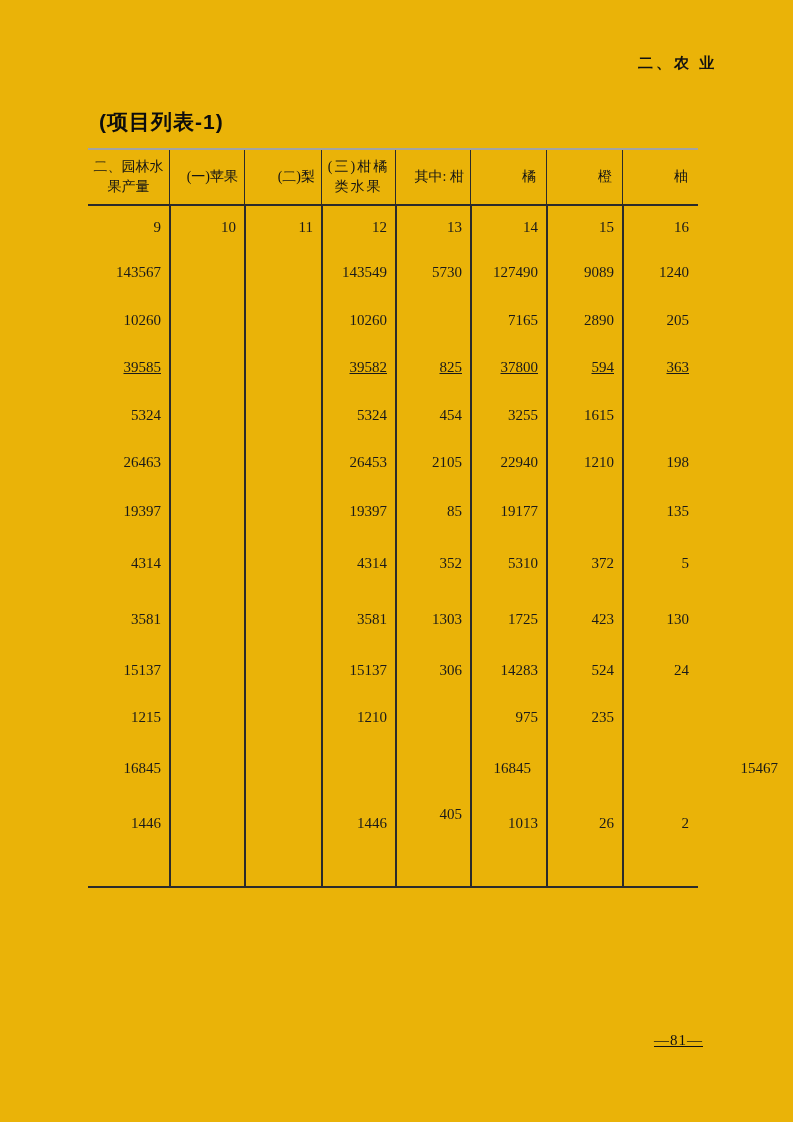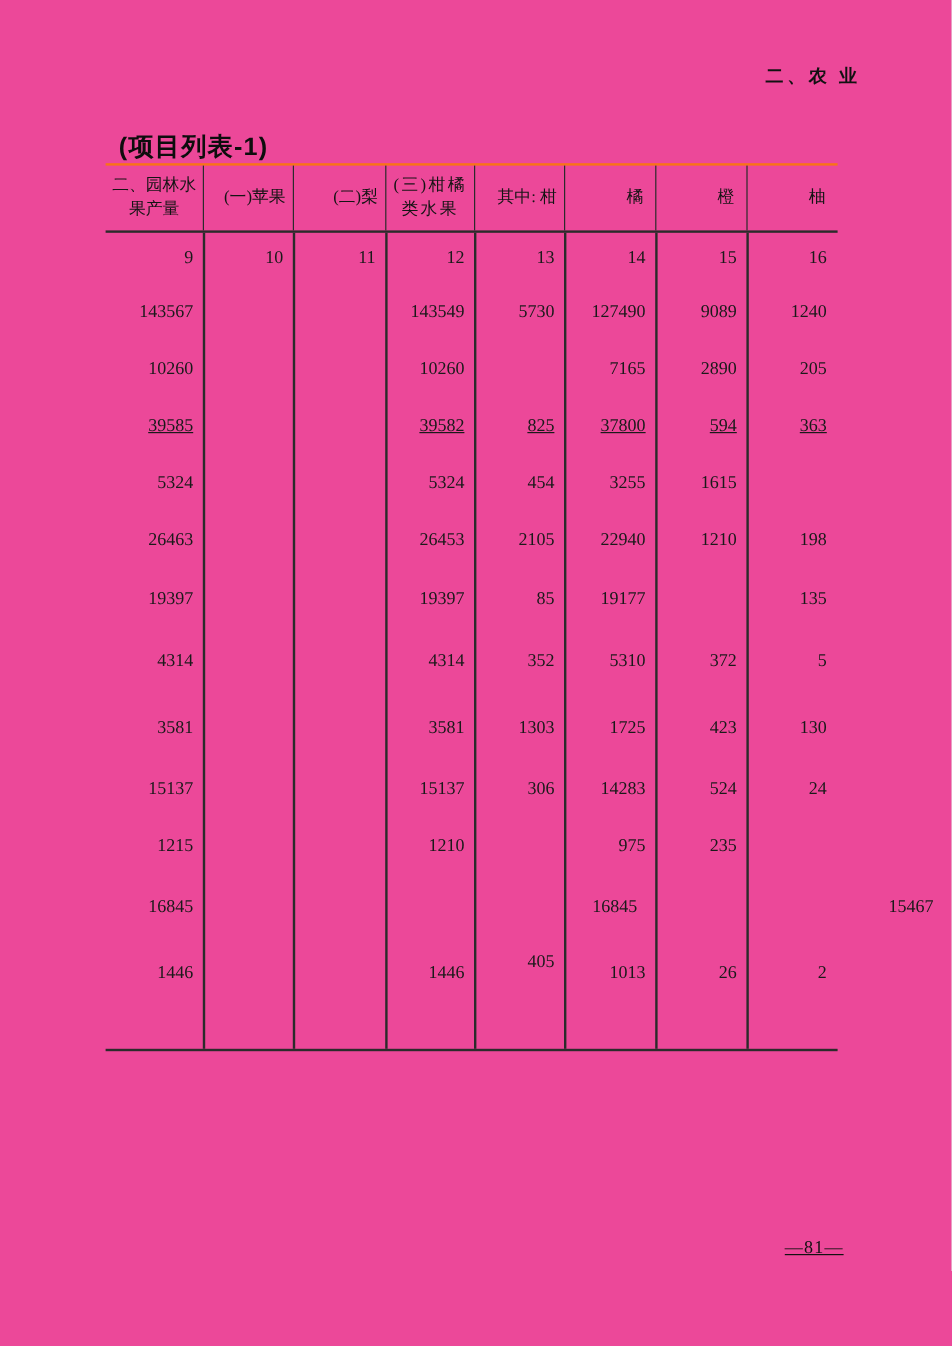--- a/index.html
+++ b/index.html
@@ -1,19 +1,19 @@
 <!DOCTYPE html>
 <html><head>
 <meta charset="utf-8">
 <style>
   html,body{margin:0;padding:0;background:#e8e8e8;}
   .page{
     position:relative;
     width:793px;height:1122px;
-    background:#ec4899;
+    background:#eab308;
     margin:0 auto;
     overflow:hidden;
     font-family:"Liberation Serif","DejaVu Serif",serif;
     color:#1a1a1a;
   }
   .chapter-header{
     position:absolute;left:638px;top:54px;
     font-family:"Liberation Sans","DejaVu Sans",sans-serif;
     font-weight:bold;font-size:15px;letter-spacing:3px;color:#111;
     white-space:pre;
@@ -21,24 +21,24 @@
   .page-title{
     position:absolute;left:99px;top:108px;
     font-family:"Liberation Sans","DejaVu Sans",sans-serif;
     font-weight:bold;font-size:21px;color:#0d0d0d;letter-spacing:1px;
   }
   .page-number{
     position:absolute;left:654px;top:1032px;
     font-size:15px;color:#111;letter-spacing:1px;text-decoration:underline;
   }
   .table{
-    position:absolute;left:88px;top:136px;
+    position:absolute;left:88px;top:148px;
     width:610px;height:740px;
     box-sizing:border-box;
-    border-top:2px solid #f97316;
+    border-top:2px solid #a3a3a3;
     border-bottom:2px solid #2b2b2b;
   }
   .grid8{
     display:grid;
     grid-template-columns:82px 75px 77px 74px 75px 76px 76px 75px;
   }
   .thead{
     height:54px;
     border-bottom:2px solid #2b2b2b;
     font-size:14px;color:#141414;

